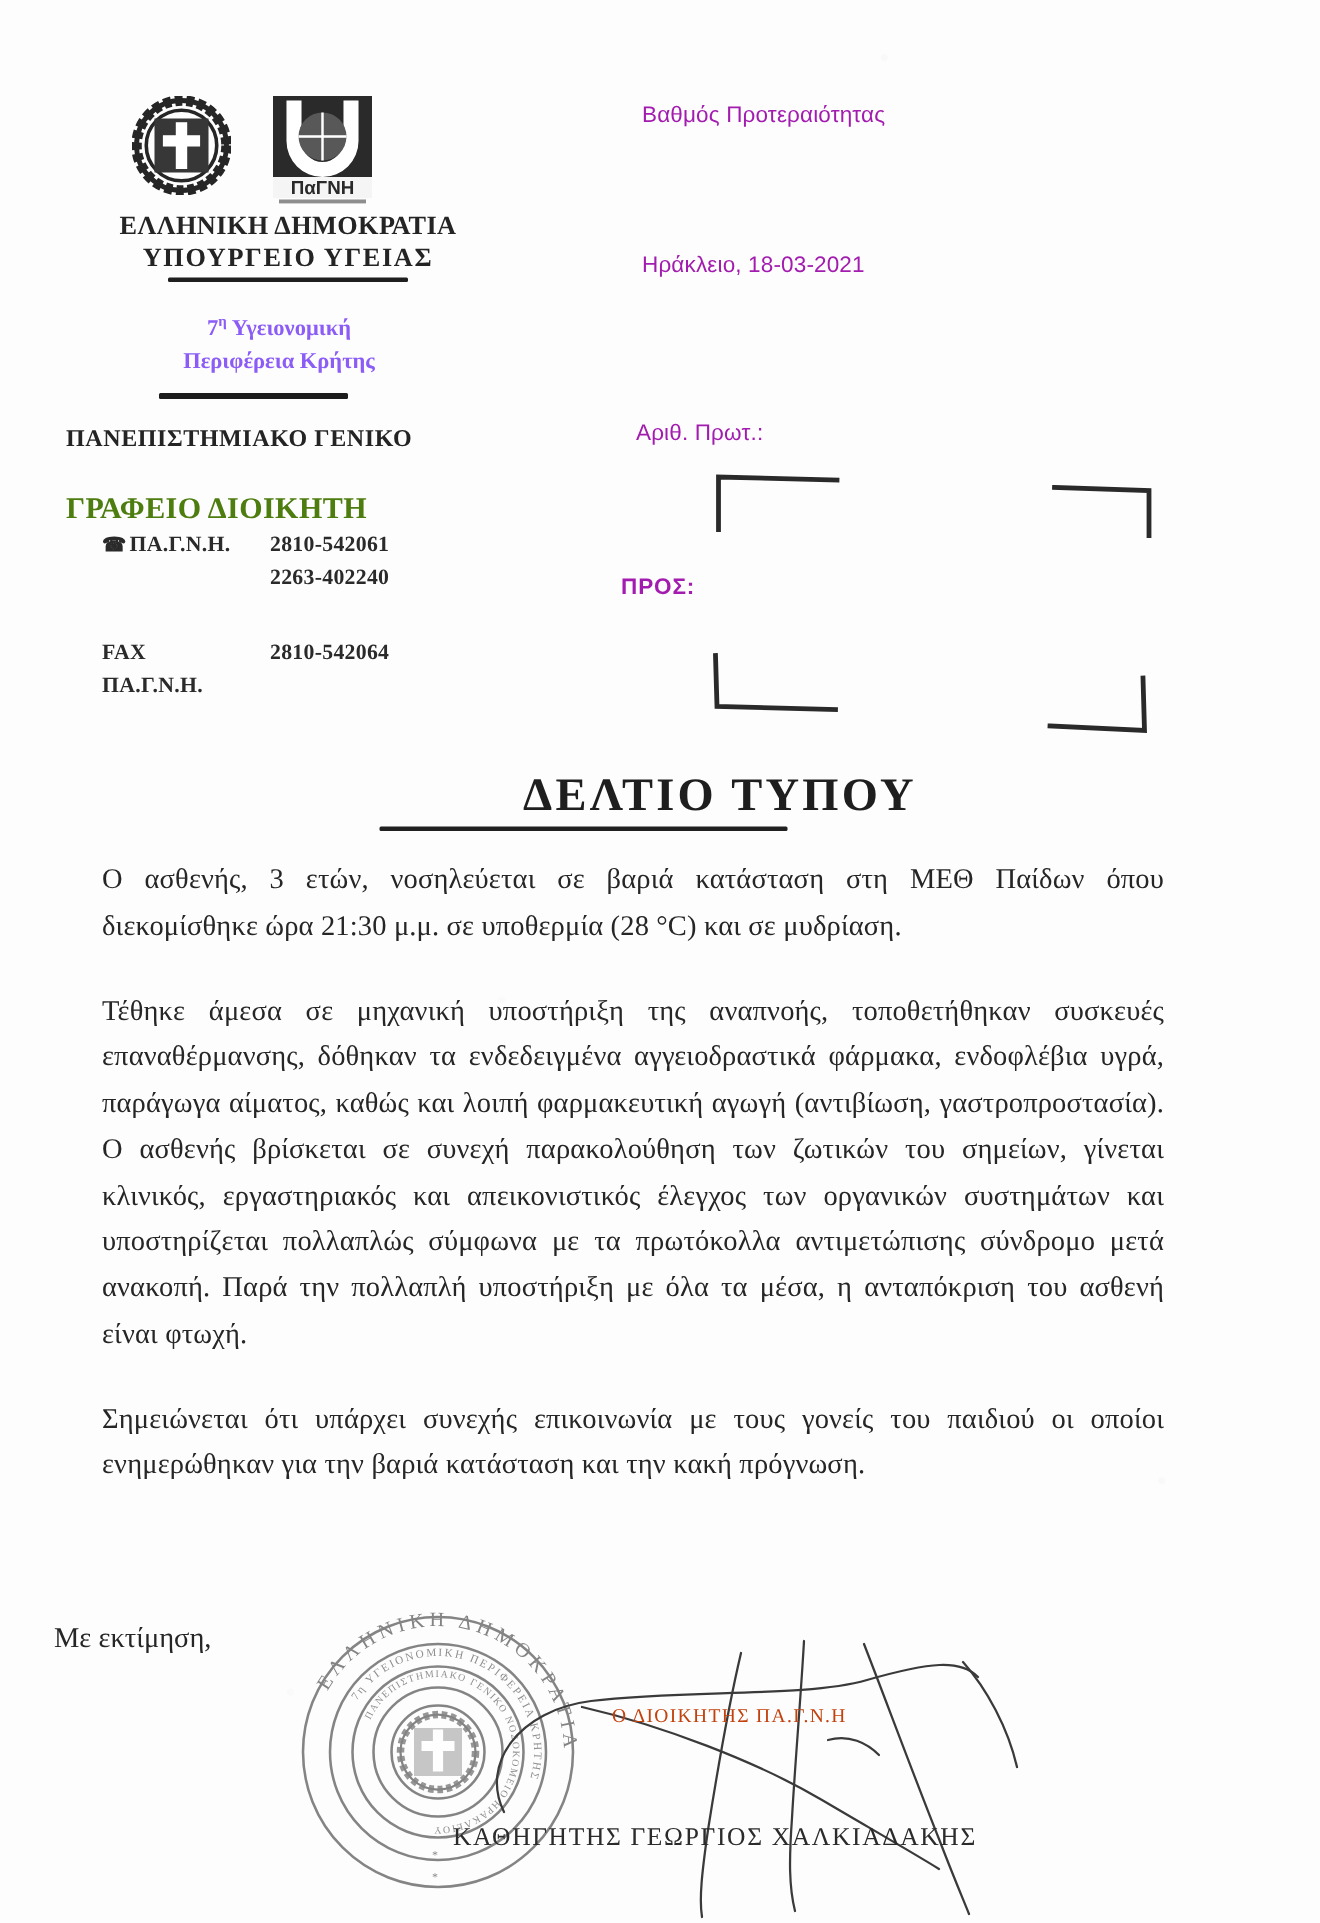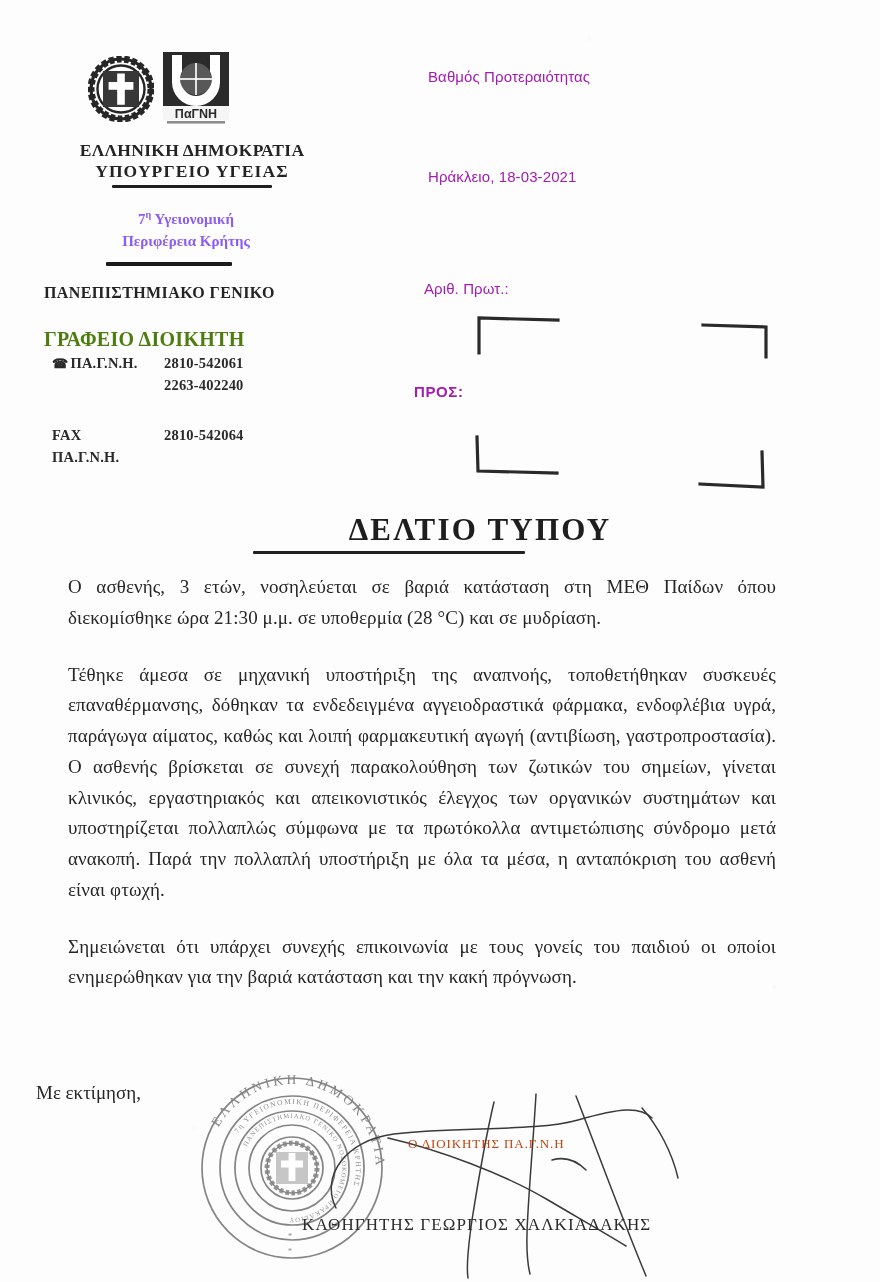--- a/index.html
+++ b/index.html
@@ -23,22 +23,22 @@
       radial-gradient(circle at 12% 7%, rgba(0,0,0,.022) 0 2px, transparent 3px),
       radial-gradient(circle at 67% 3%, rgba(0,0,0,.018) 0 2px, transparent 3px),
       radial-gradient(circle at 38% 52%, rgba(0,0,0,.015) 0 2px, transparent 3px),
       radial-gradient(circle at 88% 77%, rgba(0,0,0,.02) 0 2px, transparent 3px),
       radial-gradient(circle at 22% 88%, rgba(0,0,0,.015) 0 2px, transparent 3px);
     opacity:.8;
   }
 
   
   .logos{
-    position:absolute;left:88px;top:52px;
-    display:flex;align-items:center;gap:7px;
+    position:absolute;left:88px;top:64px;
+    display:flex;align-items:flex-start;gap:26px;
   }
   .emblem{
     width:66px;height:66px;position:relative;
     filter:blur(.25px) contrast(1.05);
   }
   .pagni-logo{
     width:70px;height:74px;position:relative;
     filter:blur(.2px) contrast(1.05);
   }
 
@@ -81,21 +81,21 @@
     position:absolute;left:44px;top:328px;
     font-size:20px;font-weight:700;color:#4d7c0f;letter-spacing:.3px;
     filter:blur(.2px);
   }
 
   .contact{
     position:absolute;left:52px;top:352px;width:300px;
     font-size:14.5px;color:#2a2a2a;filter:blur(.22px);
   }
   .crow{display:flex;line-height:1.55;}
-  .clabel{width:112px;flex:0 0 112px;font-weight:600;letter-spacing:.2px;}
+  .clabel{width:112px;flex:0 0 112px;font-weight:600;letter-spacing:.2px;margin-left:16px;}
   .cnum{font-weight:600;letter-spacing:.2px;}
   .phone-icon{display:inline-block;margin-right:2px;font-size:13px;}
 
   .fax{
     position:absolute;left:52px;top:424px;width:300px;
     font-size:14.5px;color:#2a2a2a;filter:blur(.22px);
   }
 
   
   .rfield{

